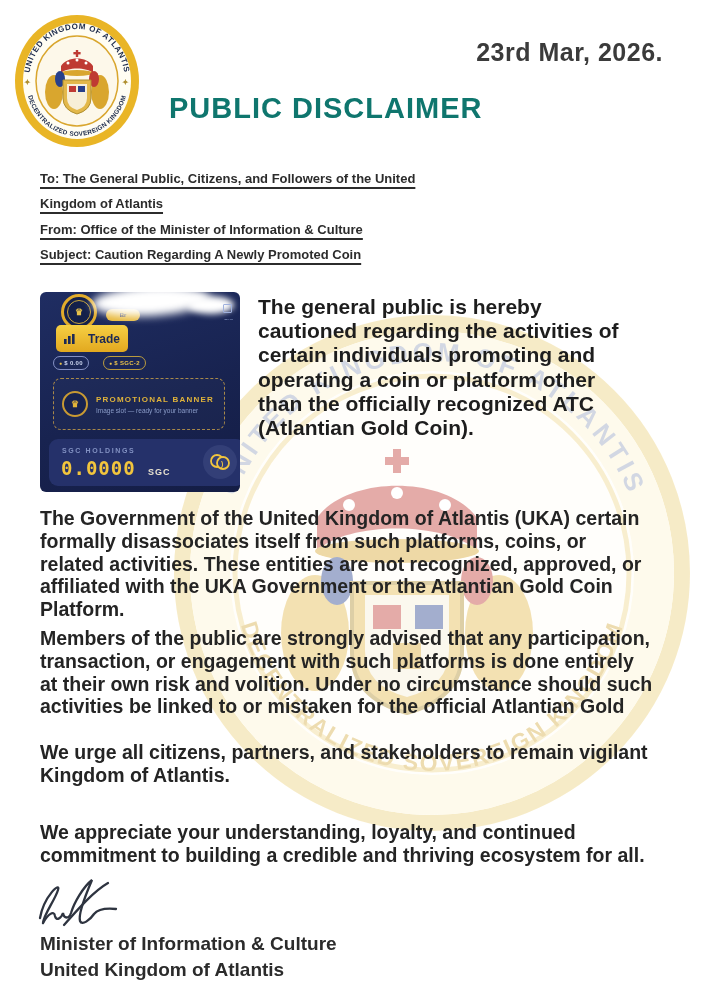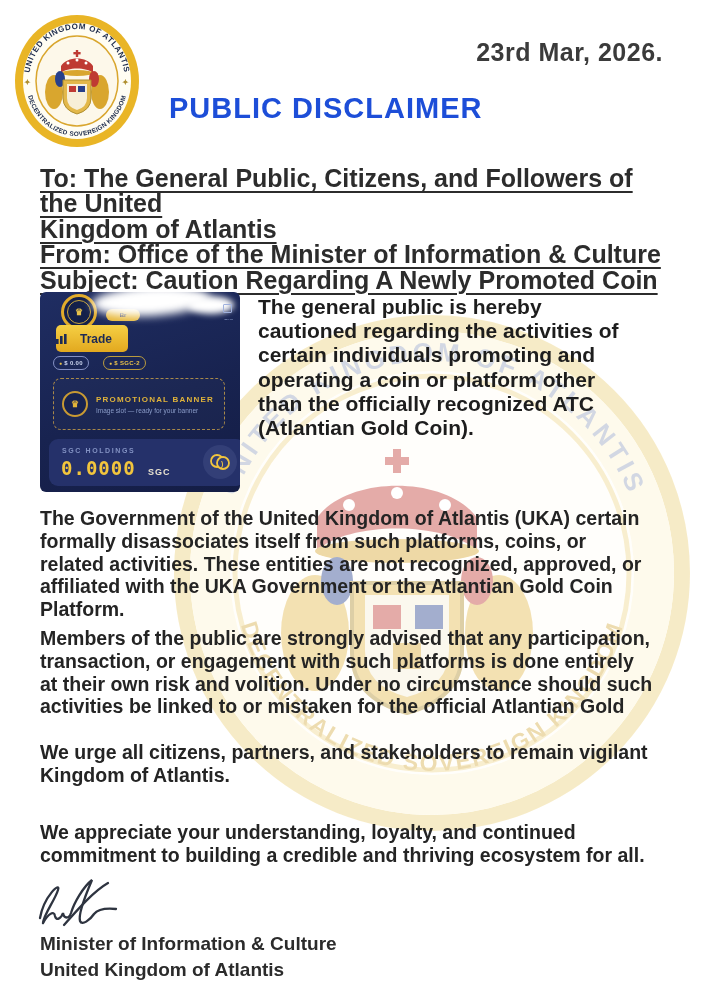--- a/index.html
+++ b/index.html
@@ -5,38 +5,38 @@
   html,body{margin:0;padding:0;background:#ffffff;}
   .page{
     position:relative;width:707px;height:1000px;background:#ffffff;overflow:hidden;
     font-family:"Liberation Sans",sans-serif;font-weight:700;color:#2d2d2d;
   }
   
   .watermark{position:absolute;left:172px;top:313px;width:520px;height:520px;opacity:.42;z-index:0;pointer-events:none;}
   
   .seal{position:absolute;left:12px;top:12px;width:130px;height:138px;z-index:2;}
   .date{position:absolute;right:44px;top:38px;font-size:25px;letter-spacing:.5px;color:#3b3b3b;z-index:2;}
-  .title{position:absolute;left:169px;top:92px;font-size:29px;letter-spacing:1px;color:#1d4ed8;z-index:2;}
-  
-  .memo{position:absolute;left:40px;top:166px;width:630px;z-index:2;font-size:25px;line-height:25.4px;color:#2c2c2c;}
+  .title{position:absolute;left:169px;top:92px;font-size:29px;letter-spacing:1px;color:#0f766e;z-index:2;}
+  
+  .memo{position:absolute;left:40px;top:166px;width:630px;z-index:2;font-size:13px;line-height:25.4px;color:#2c2c2c;}
   .memo div{text-decoration:underline;text-decoration-thickness:2px;text-underline-offset:4px;}
   
   .app-card{position:absolute;left:40px;top:292px;width:200px;height:200px;border-radius:6px;z-index:3;overflow:hidden;
     background:linear-gradient(160deg,#1f2d62 0%,#182350 55%,#141d45 100%);}
   .app-logo{position:absolute;left:21px;top:2px;width:36px;height:36px;border-radius:50%;
     background:#14204a;border:3px solid #e2ac2b;box-sizing:border-box;display:flex;align-items:center;justify-content:center;}
   .app-logo .inner{width:22px;height:22px;border-radius:50%;border:1px solid #caa53a;display:flex;align-items:center;justify-content:center;color:#e8c24a;font-size:9px;}
   .gold-badge{position:absolute;left:66px;top:17px;width:34px;height:12px;border-radius:6px;background:#e7b83a;
     color:#20274e;font-size:6px;line-height:12px;text-align:center;}
   .smudge{position:absolute;left:52px;top:-6px;width:118px;height:30px;background:#ffffff;border-radius:50%;filter:blur(4px);transform:rotate(-3deg);}
   .smudge2{position:absolute;left:148px;top:4px;width:46px;height:18px;background:#ffffff;border-radius:50%;filter:blur(3px);}
   .win-icon{position:absolute;right:8px;top:12px;width:7px;height:7px;border:1.3px solid #9fb0dd;border-radius:1px;}
   .tiny-dash{position:absolute;right:7px;top:24px;font-size:6px;color:#9fb0dd;font-weight:400;}
   .trade-btn{position:absolute;left:16px;top:33px;width:72px;height:27px;border-radius:5px;
-    background:linear-gradient(180deg,#f6d044,#e2a81f);display:flex;align-items:center;gap:13px;
+    background:linear-gradient(180deg,#f6d044,#e2a81f);display:flex;align-items:center;justify-content:center;gap:13px;
     color:#1d2a55;font-size:12px;}
   .chip{position:absolute;top:64px;height:12px;border-radius:7px;font-size:6px;line-height:12px;padding:0 5px;letter-spacing:.3px;}
   .chip.c1{left:13px;border:1px solid rgba(150,162,214,.85);color:#cdd6f0;}
   .chip.c2{left:63px;border:1px solid rgba(214,176,58,.85);color:#e8c24a;}
   .chip .dot{color:#e8c24a;font-size:5px;margin-right:2px;}
   .promo{position:absolute;left:13px;top:86px;width:172px;height:52px;border:1.5px dashed #a8894a;border-radius:8px;
     display:flex;align-items:center;gap:8px;padding:0 8px;box-sizing:border-box;background:rgba(255,255,255,.02);}
   .promo-seal{width:26px;height:26px;border-radius:50%;background:#182350;border:2px solid #c89a33;box-sizing:border-box;
     display:flex;align-items:center;justify-content:center;color:#e0b33a;font-size:9px;flex:0 0 auto;}
   .promo-title{color:#e0b33a;font-size:8px;letter-spacing:1.2px;}

